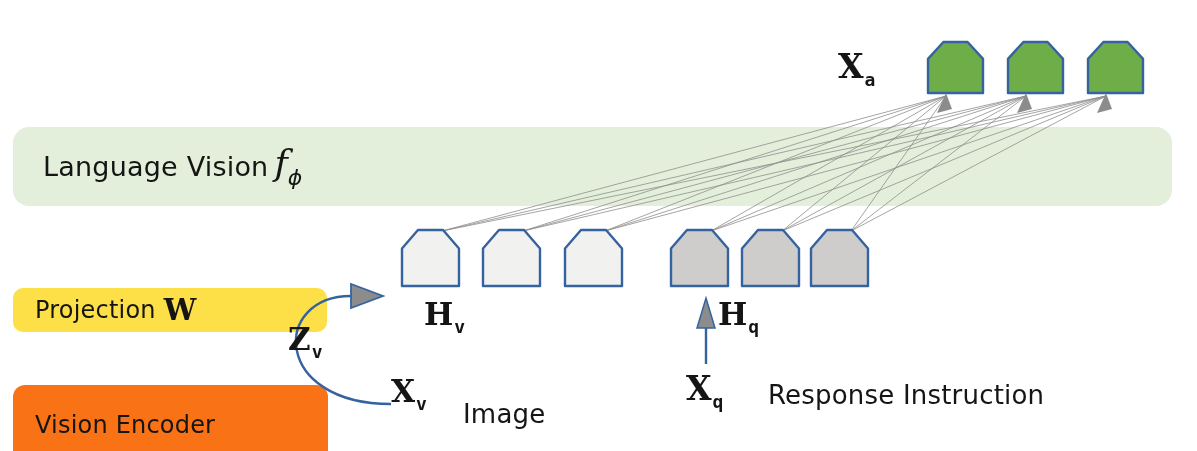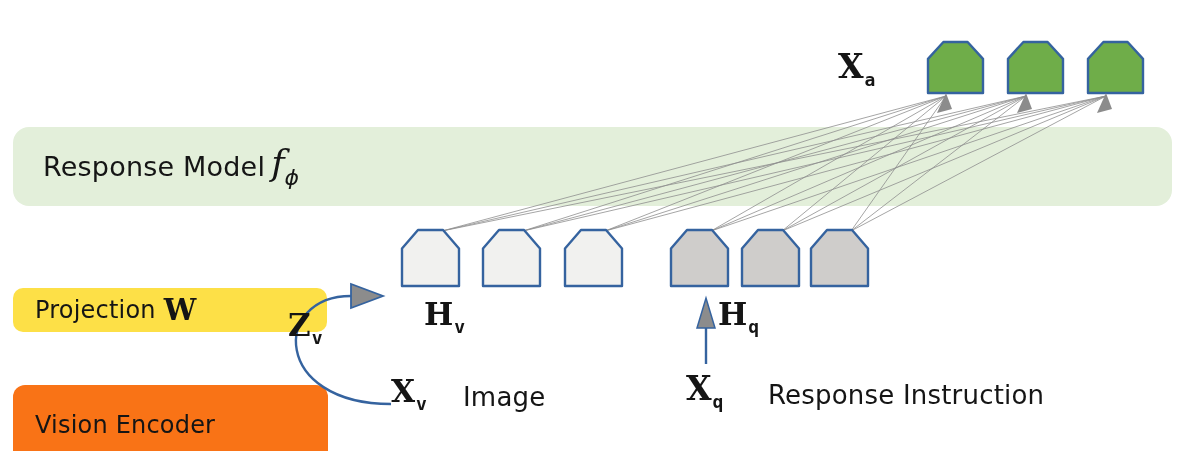--- a/index.html
+++ b/index.html
@@ -27,21 +27,21 @@
   #diagram-svg{position:absolute;left:0;top:0;z-index:2;}
   .bar{z-index:1;}
   .txt{z-index:3;}
 </style>
 </head>
 <body>
 
 <div id="stage">
 
   <div class="bar" id="lm-bar" style="background: rgb(227, 239, 218);">
-    <span class="lbl-lg">Response Model</span>
+    <span class="lbl-lg">Language Vision</span>
     <span class="mathit" style="margin-left:6px;"><span>f</span><span class="msub-it">ϕ</span></span>
   </div>
 
   <div class="bar" id="proj-bar" style="background: #fde047;">
     <span class="lbl-md">Projection</span>
     <span class="mathbf" style="margin-left:8px;font-size:29px;">W</span>
   </div>
 
   <div class="bar" id="venc-bar" style="background: #f97316; margin-top: 48px;">
     <span class="lbl-md">Vision Encoder</span>
@@ -82,37 +82,37 @@
       <polygon points="697,328 715,328 706,298" fill="#8c8c8c" stroke="#35639f" stroke-width="1.5"></polygon>
       <path d="M 391 404 C 272 404 272 296 351 296" fill="none" stroke="#35639f" stroke-width="2.4"></path>
       <polygon points="351,284 351,308 383,296" fill="#8c8c8c" stroke="#35639f" stroke-width="1.8"></polygon>
     </svg>
 
 
   <div class="abs txt" style="left:838px;top:50px;">
     <span class="mathbf-lg">X</span><span class="msub">a</span>
   </div>
 
-  <div class="abs txt" style="left:288px;top:310px;">
+  <div class="abs txt" style="left:288px;top:324px;">
     <span class="mathbf">Z</span><span class="msub">v</span>
   </div>
 
   <div class="abs txt" style="left:396px;top:299px;margin-left:28px;">
     <span class="mathbf">H</span><span class="msub">v</span>
   </div>
 
   <div class="abs txt" style="left:718px;top:299px;">
     <span class="mathbf">H</span><span class="msub">q</span>
   </div>
 
   <div class="abs txt" style="left:391px;top:376px;">
     <span class="mathbf">X</span><span class="msub">v</span>
   </div>
 
-  <div class="abs txt lbl" style="left:463px;top:384px;">Image</div>
+  <div class="abs txt lbl" style="left:463px;top:401px;">Image</div>
 
   <div class="abs txt" style="left:686px;top:372px;">
     <span class="mathbf-lg">X</span><span class="msub">q</span>
   </div>
 
   <div class="abs txt lbl" style="left:768px;top:382px;">Response Instruction</div>
 
 </div>
 
 </body></html>

